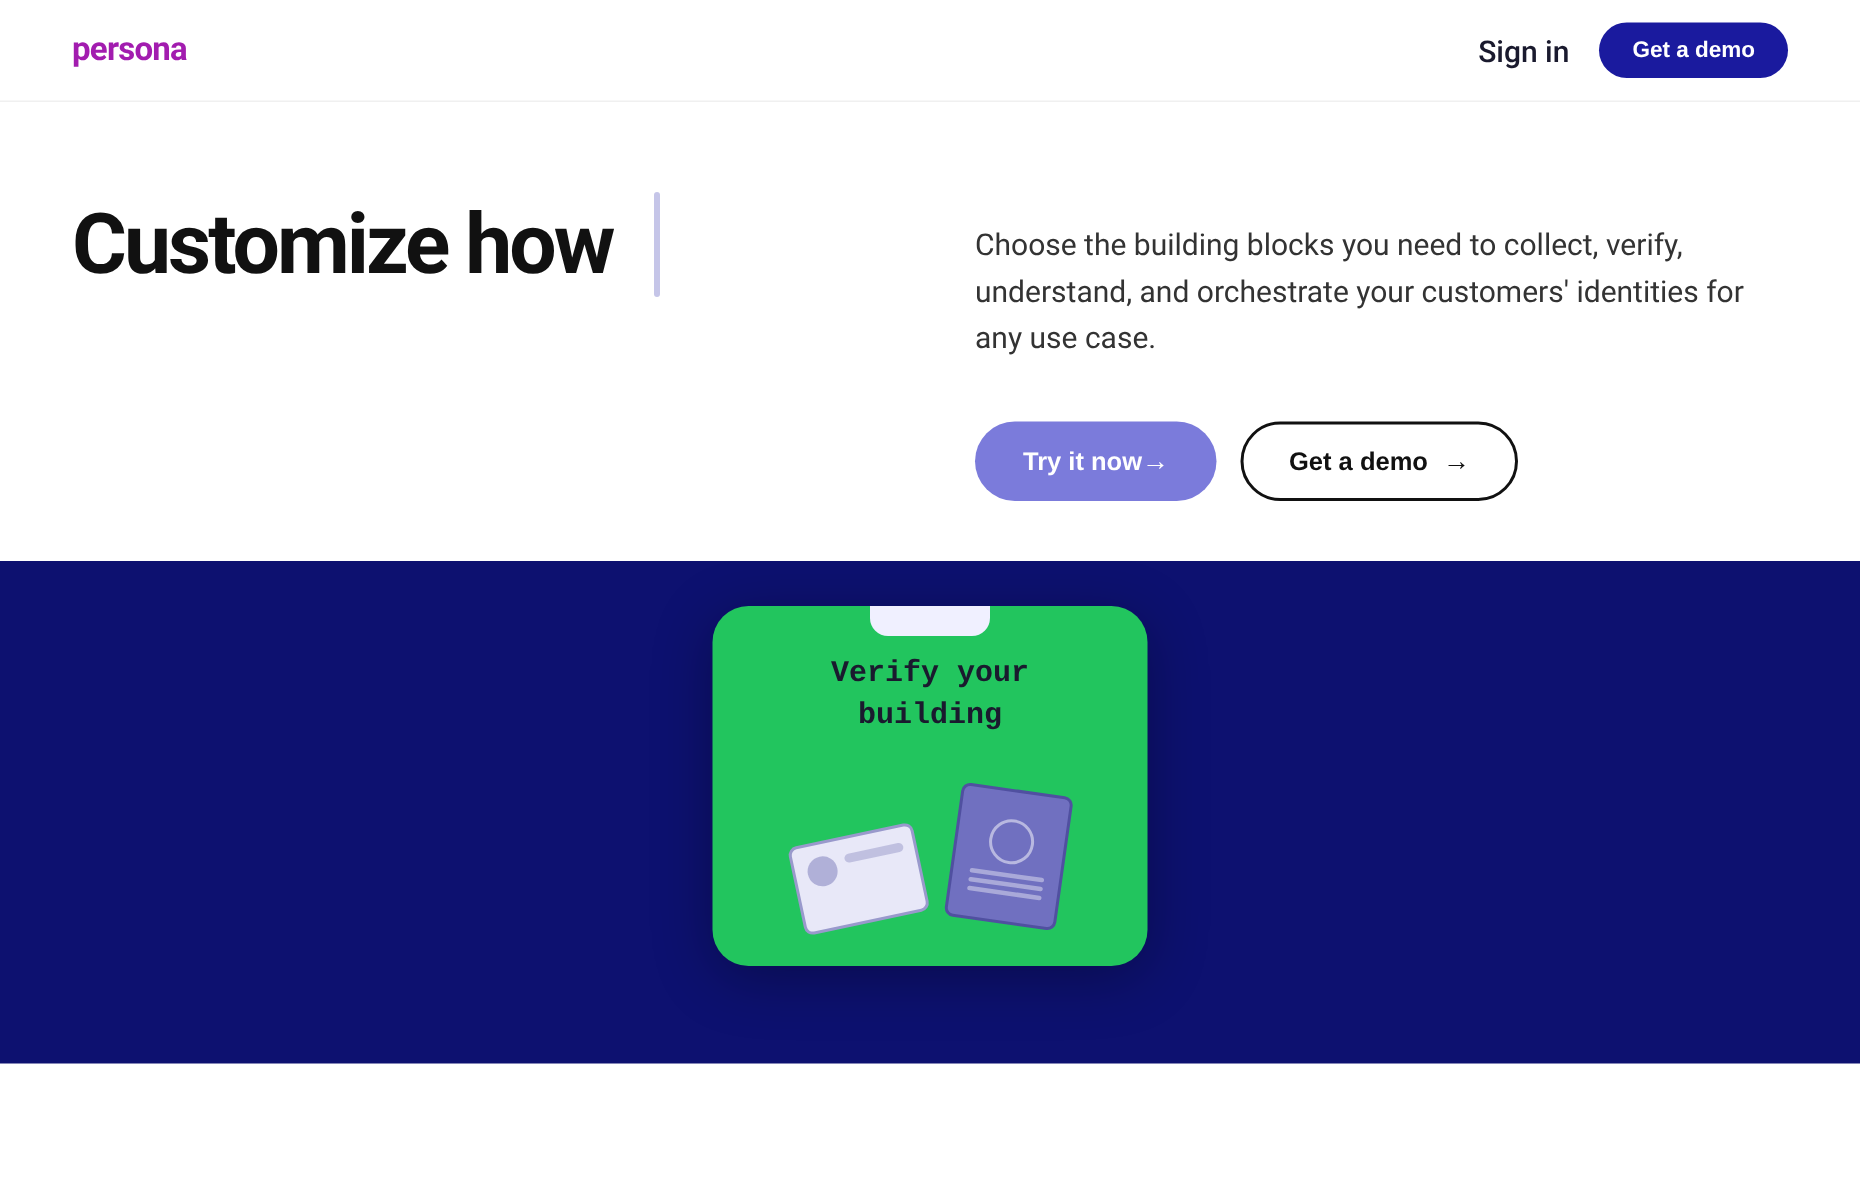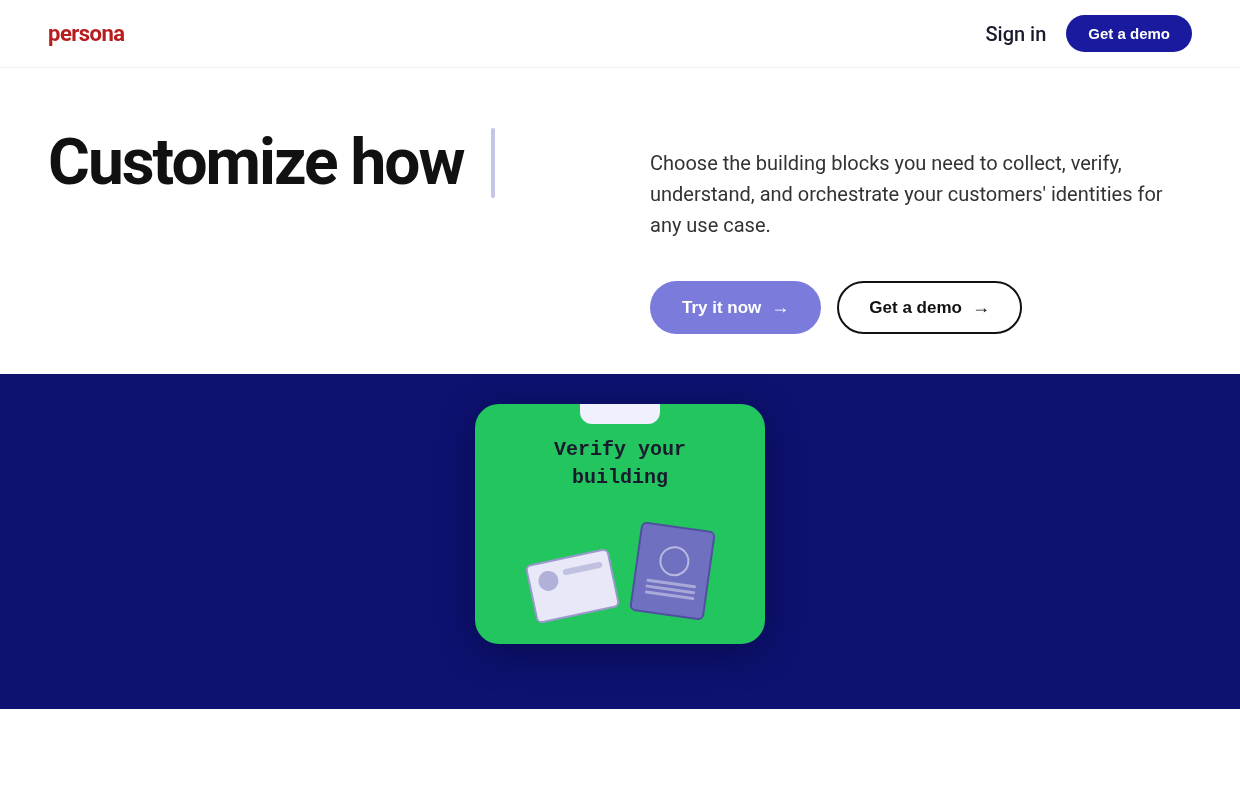--- a/index.html
+++ b/index.html
@@ -16,21 +16,21 @@
       display: flex;
       align-items: center;
       justify-content: space-between;
       padding: 0 48px;
       height: 68px;
       background: #ffffff;
       border-bottom: 1px solid #f0f0f0;
     }
 
     .nav-logo {
-      color: #b91c1c;
+      color: #a21caf;
       font-size: 22px;
       font-weight: 700;
       letter-spacing: -0.5px;
     }
 
     .nav-links {
       display: flex;
       align-items: center;
       gap: 36px;
       list-style: none;
@@ -80,21 +80,21 @@
       align-items: flex-start;
       background: #ffffff;
     }
 
     .hero-left {
       flex: 1;
       max-width: 560px;
     }
 
     .hero-heading {
-      font-size: 64px;
+      font-size: 56px;
       font-weight: 700;
       line-height: 1.05;
       color: #111111;
       letter-spacing: -2px;
       display: flex;
       flex-wrap: wrap;
       align-items: center;
       gap: 12px;
     }
 
@@ -130,21 +130,20 @@
       background: #7b7bdb;
       color: #ffffff;
       border: none;
       border-radius: 50px;
       padding: 16px 32px;
       font-size: 17px;
       font-weight: 600;
       cursor: pointer;
       display: flex;
       align-items: center;
-      gap: 10px;
     }
 
     .btn-try .arrow {
       font-size: 18px;
     }
 
     .btn-get-demo {
       background: #ffffff;
       color: #111111;
       border: 2px solid #111111;

